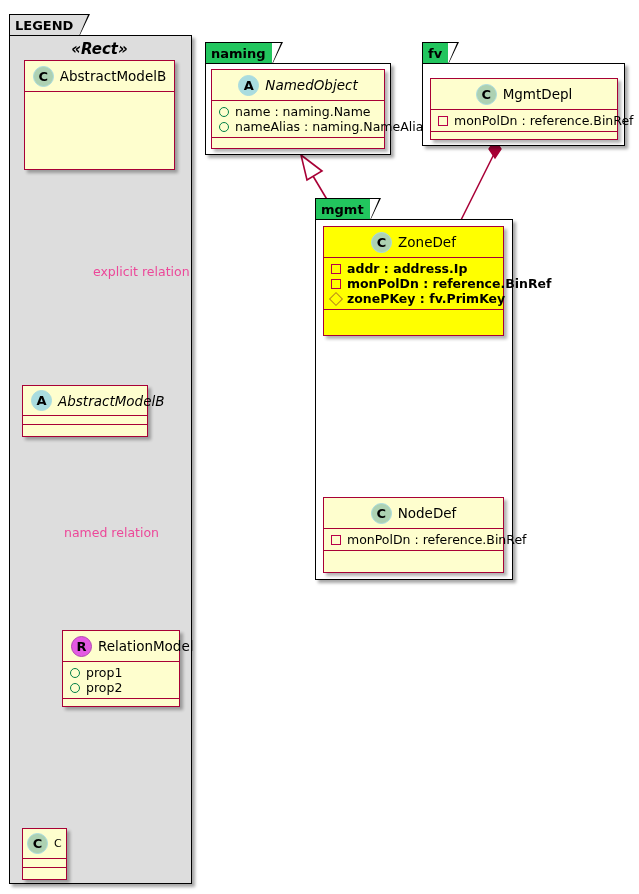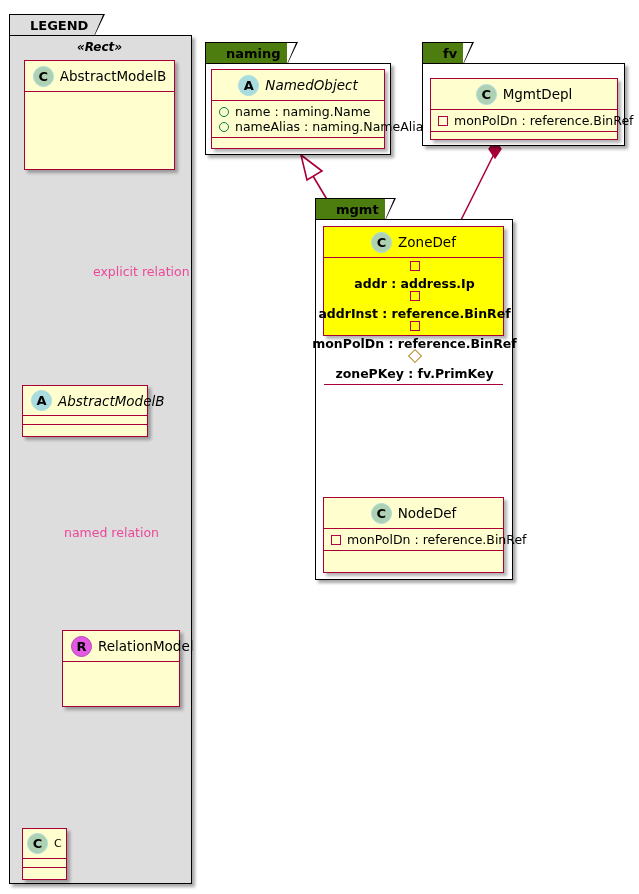--- a/index.html
+++ b/index.html
@@ -31,27 +31,27 @@
   }
   .pkg-tab {
     position: absolute;
     box-sizing: border-box;
     border: 1.5px solid #000000;
     border-bottom: none;
     background: #DDDDDD;
     height: 22px;
     display: flex;
     align-items: center;
-    padding: 0 6px 0 20px;
+    padding: 0 6px 0 5px;
     font-size: 13px;
     font-weight: bold;
     color: #000000;
     white-space: nowrap;
   }
-  .pkg-tab.plain { background: #4d7c0f; }
+  .pkg-tab.plain { background: #22c55e; }
   .pkg-tab .tab-corner {
     position: absolute;
     right: -11px;
     top: -1.5px;
     width: 0;
     height: 0;
     border-left: 11px solid #000;
     border-bottom: 23px solid transparent;
   }
   .pkg-tab .tab-corner-in {
@@ -107,26 +107,26 @@
   }
   .attr {
     display: flex;
     align-items: center;
     gap: 5px;
     font-size: 12.5px;
     line-height: 15px;
     color: #000000;
     white-space: nowrap;
   }
-  .attr.bold { font-weight: bold; flex-direction: column; }
+  .attr.bold { font-weight: bold; }
   .stereo {
     position: absolute;
     width: 100%;
     text-align: center;
-    font-size: 12px;
+    font-size: 15px;
     font-style: italic;
     font-weight: bold;
     color: #000000;
   }
 
   
   .cicon {
     width: 19px; height: 19px;
     border-radius: 50%;
     display: inline-flex;
@@ -251,20 +251,30 @@
     <div class="cls-foot"></div>
   </div>
 
   <div class="label" style="left:64px;top:525px;">named relation</div>
 
   <div class="cls" style="left:62px;top:630px;width:118px;height:77px;">
     <div class="cls-head leftish">
       <span class="cicon r">R</span>
       <span>RelationModel</span>
     </div>
+    <div class="cls-attrs">
+      <div class="attr">
+        <span class="mk circle"></span>
+        <span>prop1</span>
+      </div>
+      <div class="attr">
+        <span class="mk circle"></span>
+        <span>prop2</span>
+      </div>
+    </div>
     <div class="cls-foot"></div>
   </div>
 
   <div class="cls" style="left:22px;top:828px;width:45px;height:52px;">
     <div class="cls-head leftish" style="height:30px;padding:0 4px;">
       <span class="cicon c">C</span>
       <span style="font-size:11px;">C</span>
     </div>
     <div class="cls-empty"></div>
     <div class="cls-foot"></div>
@@ -328,24 +338,20 @@
       <span class="cicon c">C</span>
       <span>ZoneDef</span>
     </div>
     <div class="cls-attrs">
       <div class="attr bold">
         <span class="mk square"></span>
         <span>addr : address.Ip</span>
       </div>
       <div class="attr bold">
         <span class="mk square"></span>
-        <span>addrInst : reference.BinRef</span>
-      </div>
-      <div class="attr bold">
-        <span class="mk square"></span>
         <span>monPolDn : reference.BinRef</span>
       </div>
       <div class="attr bold">
         <span class="mk diamond"></span>
         <span>zonePKey : fv.PrimKey</span>
       </div>
     </div>
     <div class="cls-foot"></div>
   </div>
 

